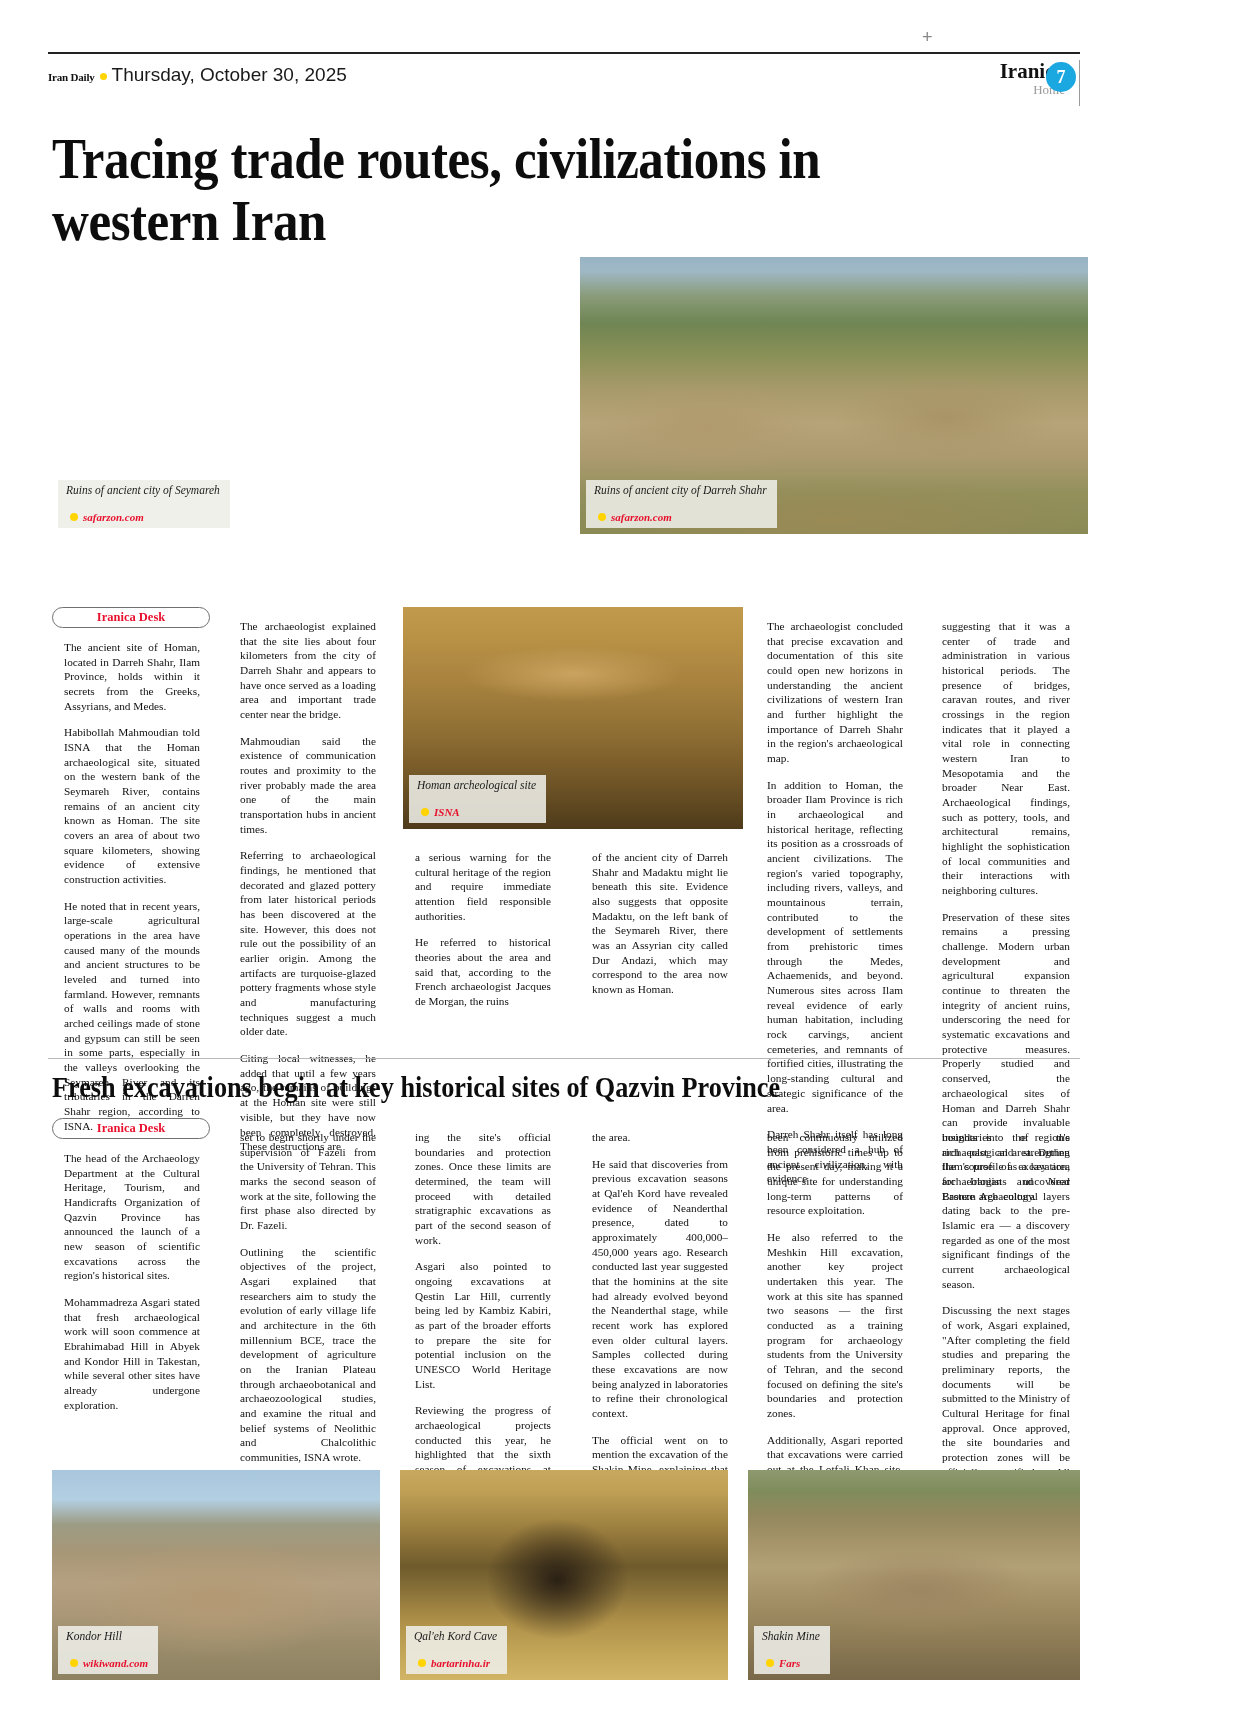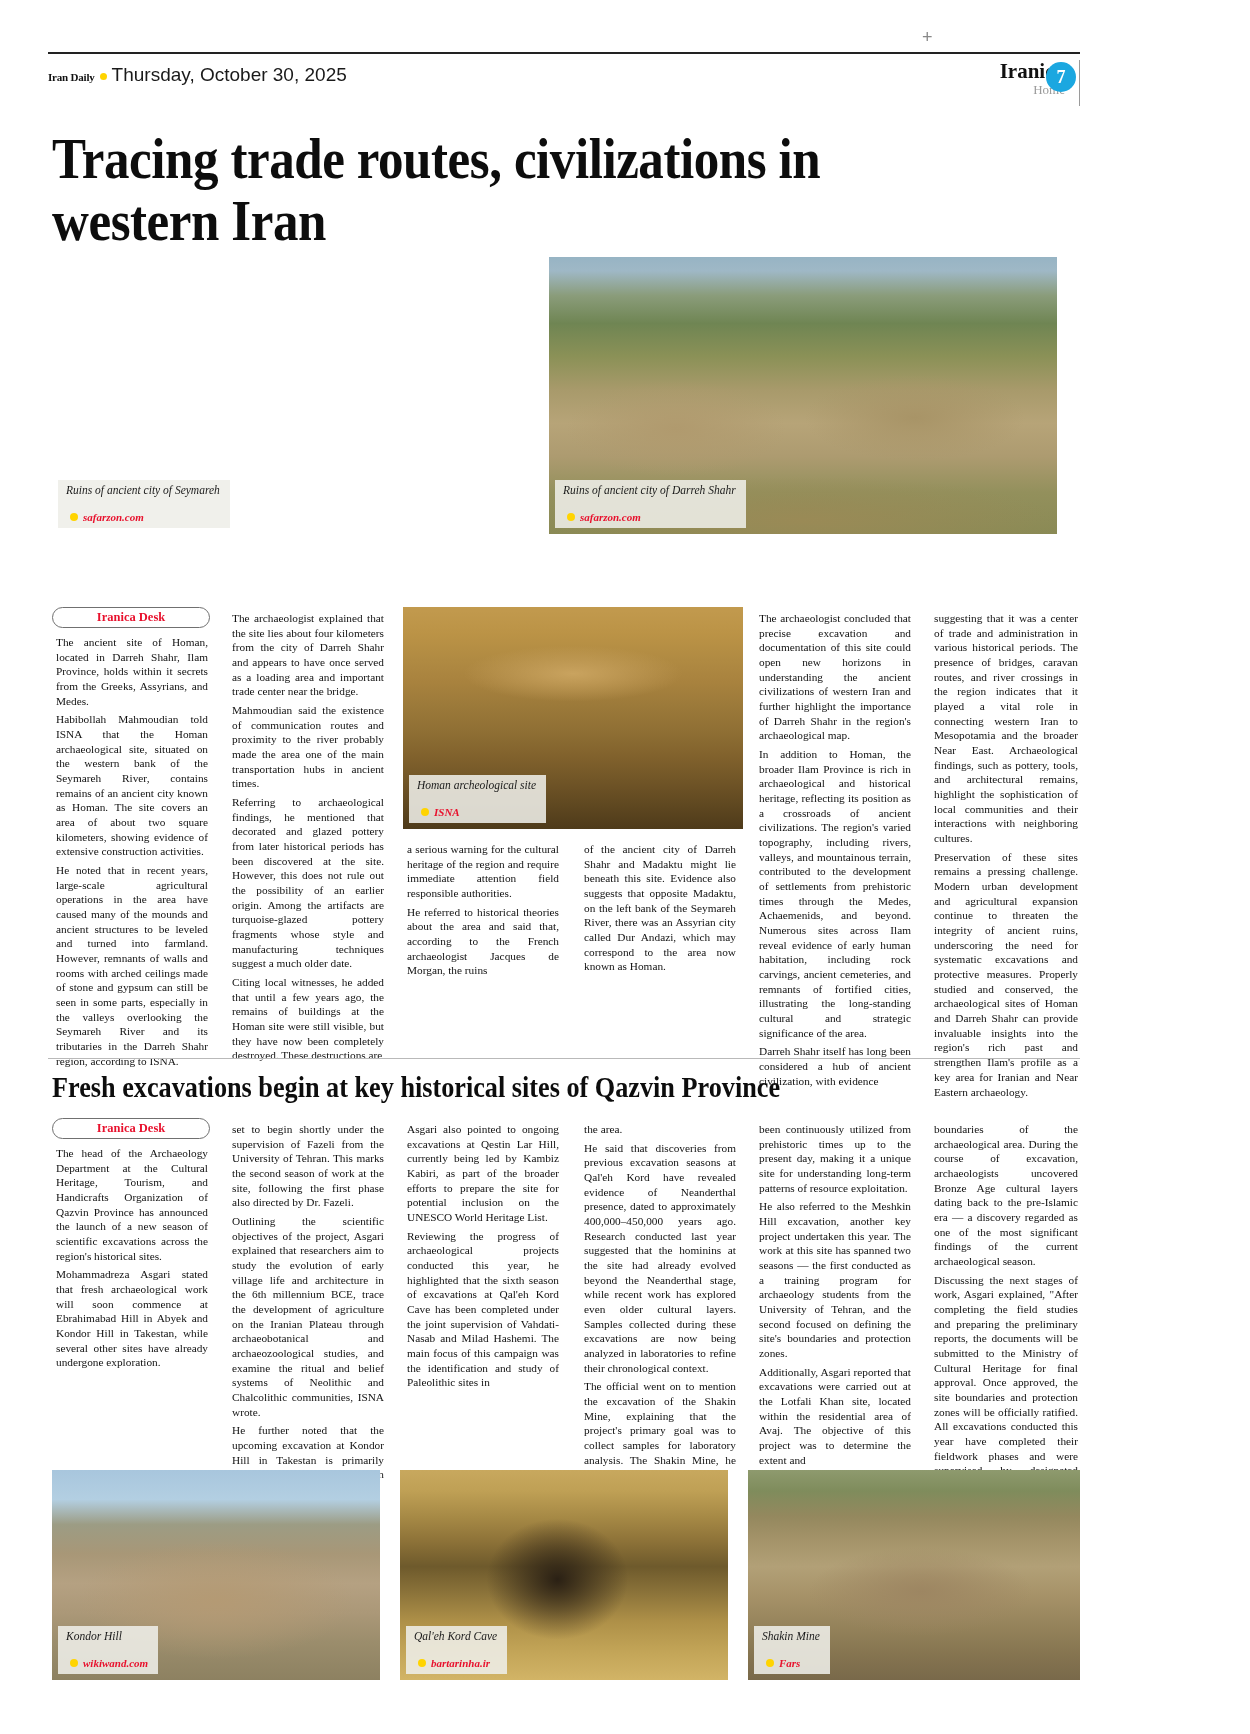--- a/index.html
+++ b/index.html
@@ -214,21 +214,21 @@
   .col {
     position: absolute;
     font-family: "Liberation Serif", serif;
     font-size: 11.3px;
     line-height: 1.30;
     text-align: justify;
     color: #111;
     hyphens: auto;
     -webkit-hyphens: auto;
   }
-  .col p { margin: 4px; text-indent: 0; }
+  .col p { margin: 12px; text-indent: 0; }
 
   .desk-badge {
     width: 158px;
     height: 21px;
     border: 1px solid #707070;
     border-radius: 11px;
     display: flex; align-items: center; justify-content: center;
     font-family: "Liberation Serif", serif;
     font-weight: bold;
     font-size: 12.5px;
@@ -283,21 +283,21 @@
   <div class="photo ph-seymareh" style="left:52px; top:257px; width:500px; height:277px;">
     <div class="caption">
       <div>Ruins of ancient city of Seymareh</div>
       <div class="credit">
         <span class="cdot"></span>
         <span>safarzon.com</span>
       </div>
     </div>
   </div>
 
-  <div class="photo ph-darreh" style="left:549px; top:257px; width:508px; height:277px;">
+  <div class="photo ph-darreh" style="left:580px; top:257px; width:508px; height:277px;">
     <div class="caption">
       <div>Ruins of ancient city of Darreh Shahr</div>
       <div class="credit">
         <span class="cdot"></span>
         <span>safarzon.com</span>
       </div>
     </div>
   </div>
 
   <div class="col" style="left:52px; top:607px; width:160px;">
@@ -354,20 +354,21 @@
     <p>Mohammadreza Asgari stated that fresh archaeological work will soon commence at Ebrahimabad Hill in Abyek and Kondor Hill in Takestan, while several other sites have already undergone exploration.</p>
   </div>
 
   <div class="col" style="left:228px; top:1118px; width:160px;">
     <p>set to begin shortly under the supervision of Fazeli from the University of Tehran. This marks the second season of work at the site, following the first phase also directed by Dr. Fazeli.</p>
     <p>Outlining the scientific objectives of the project, Asgari explained that researchers aim to study the evolution of early village life and architecture in the 6th millennium BCE, trace the development of agriculture on the Iranian Plateau through archaeobotanical and archaeozoological studies, and examine the ritual and belief systems of Neolithic and Chalcolithic communities, ISNA wrote.</p>
     <p>He further noted that the upcoming excavation at Kondor Hill in Takestan is primarily administrative, focusing on defin-</p>
   </div>
 
   <div class="col" style="left:403px; top:1118px; width:160px;">
+    <p>ing the site's official boundaries and protection zones. Once these limits are determined, the team will proceed with detailed stratigraphic excavations as part of the second season of work.</p>
     <p>Asgari also pointed to ongoing excavations at Qestin Lar Hill, currently being led by Kambiz Kabiri, as part of the broader efforts to prepare the site for potential inclusion on the UNESCO World Heritage List.</p>
     <p>Reviewing the progress of archaeological projects conducted this year, he highlighted that the sixth season of excavations at Qal'eh  Kord Cave has been completed under the joint supervision of Vahdati-Nasab and Milad Hashemi. The main focus of this campaign was the identification and study of Paleolithic sites in</p>
   </div>
 
   <div class="col" style="left:580px; top:1118px; width:160px;">
     <p>the area.</p>
     <p>He said that discoveries from previous excavation seasons at Qal'eh  Kord have revealed evidence of Neanderthal presence, dated to approximately 400,000–450,000 years ago. Research conducted last year suggested that the hominins at the site had already evolved beyond the Neanderthal stage, while recent work has explored even older cultural layers. Samples collected during these excavations are now being analyzed in laboratories to refine their chronological context.</p>
     <p>The official went on to mention the excavation of the Shakin Mine, explaining that the project's primary goal was to collect samples for laboratory analysis. The Shakin Mine, he noted, has</p>
   </div>
 

